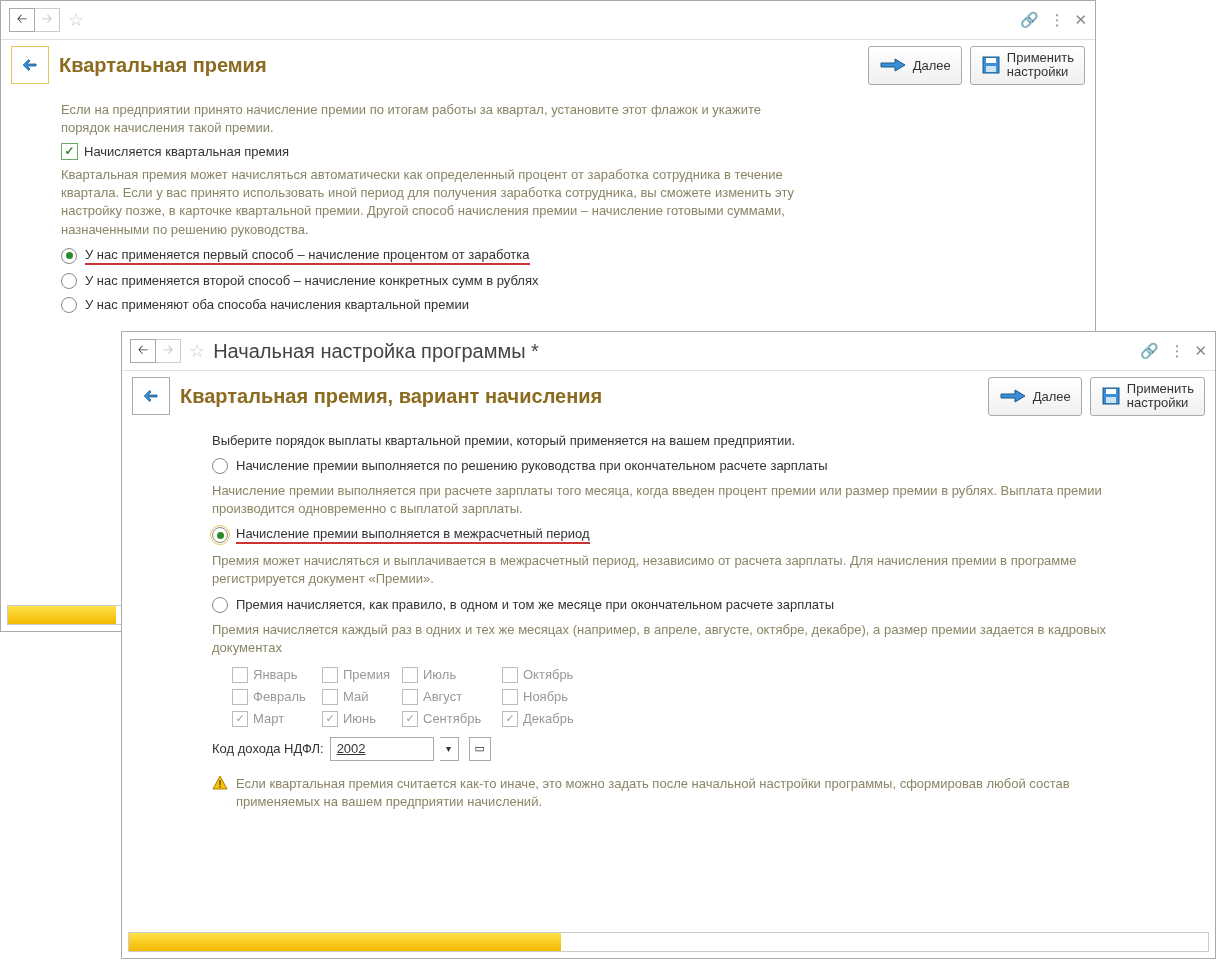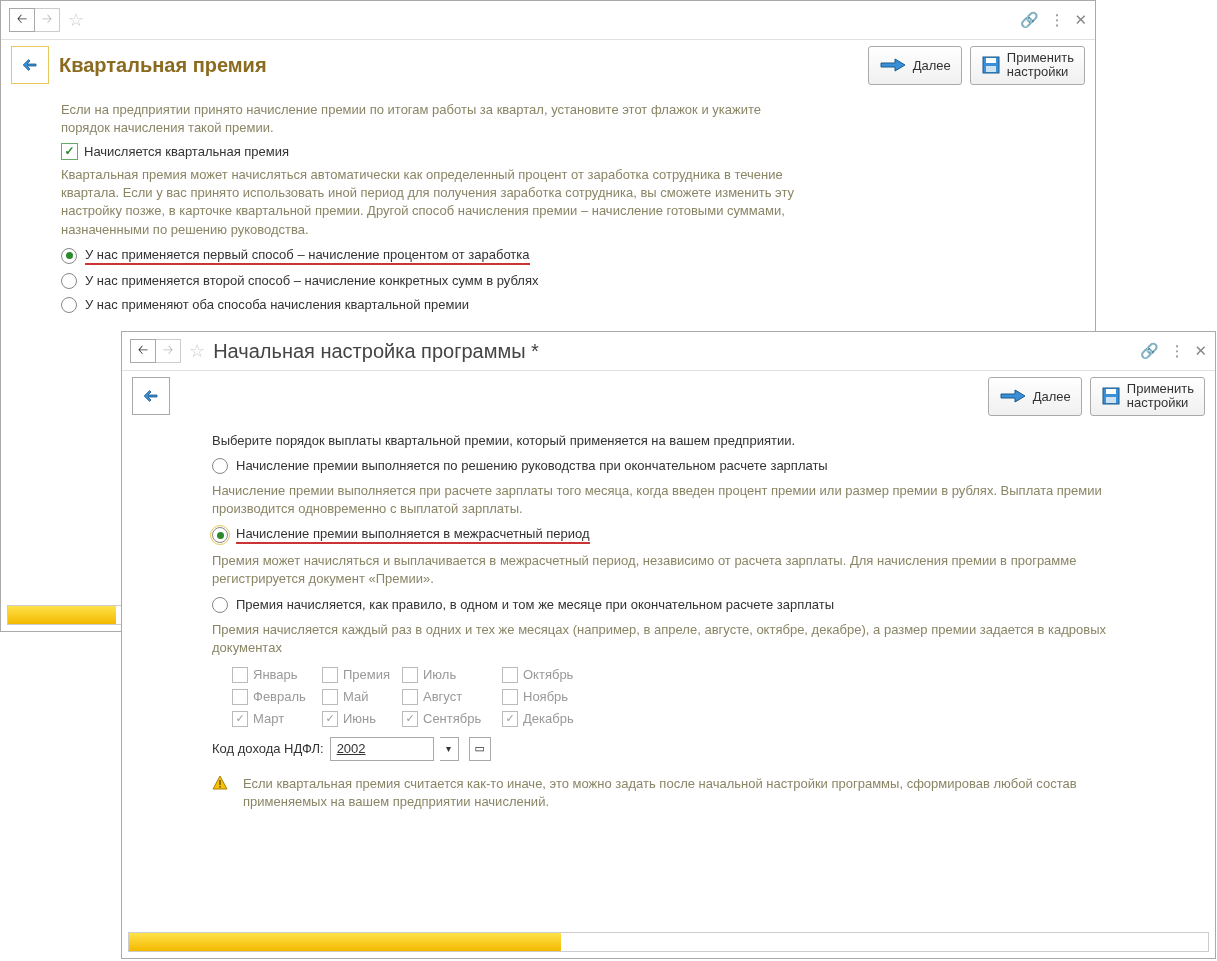--- a/index.html
+++ b/index.html
@@ -95,21 +95,21 @@
 .month-row{display:flex;gap:0;margin-left:20px;}
 .month-cell{display:flex;align-items:center;gap:5px;color:#999;}
 .mc1{width:90px;} .mc2{width:80px;} .mc3{width:100px;} .mc4{width:90px;}
 .mcb{width:14px;height:14px;border:1px solid #bbb;display:flex;align-items:center;justify-content:center;}
 .mcb.checked::after{content:"✓";color:#999;font-size:11px;}
 .field-row{display:flex;align-items:center;gap:6px;margin:10px 0 10px 30px;}
 .field-label{color:#333;}
 .input-box{border:1px solid #aaa;height:22px;padding:0 6px;display:flex;align-items:center;width:90px;background:#fff;text-decoration:underline;}
 .drop-btn{width:18px;height:22px;border:1px solid #aaa;border-left:none;display:flex;align-items:center;justify-content:center;font-size:10px;}
 .ext-btn{width:20px;height:22px;border:1px solid #aaa;margin-left:4px;display:flex;align-items:center;justify-content:center;font-size:11px;}
-.warn-row{display:flex;gap:15px;margin:14px 0 10px 30px;align-items:flex-start;}
+.warn-row{display:flex;gap:8px;margin:14px 0 10px 30px;align-items:flex-start;}
 .warn-icon{width:16px;height:16px;flex-shrink:0;}
 .warn-text{color:#8a8565;line-height:1.4;}
 .arrow-svg{width:28px;height:20px;}
 .floppy-svg{width:20px;height:20px;}
 </style>
 </head>
 <body>
 
 <div class="window win1">
   <div class="titlebar">
@@ -191,20 +191,21 @@
     </div>
   </div>
 
   <div class="subhead">
     <div class="back-btn" style="border-color:#aaa;">
       <svg viewBox="0 0 24 24">
           <path d="M18 11H9l3-3-1.4-1.4L5.2 12l5.4 5.4L12 16l-3-3h9z" fill="#3a8fd8"></path>
           <path d="M18 11H9l3-3-1.4-1.4L5.2 12l5.4 5.4L12 16l-3-3h9z" fill="none" stroke="#1b5a8a" stroke-width="0.8"></path>
         </svg>
     </div>
+    <span class="section-title">Квартальная премия,  вариант начисления</span>
     <div class="subhead-actions">
       <div class="action-btn">
         <svg class="arrow-svg" viewBox="0 0 28 20">
             <path d="M2 8h14V4l10 6-10 6v-4H2z" fill="#3a8fd8" stroke="#1b5a8a"></path>
           </svg>
         <span>Далее</span>
       </div>
       <div class="action-btn">
         <svg class="floppy-svg" viewBox="0 0 20 20">
             <rect x="2" y="2" width="16" height="16" fill="#3a8fd8" stroke="#1b5a8a"></rect>

